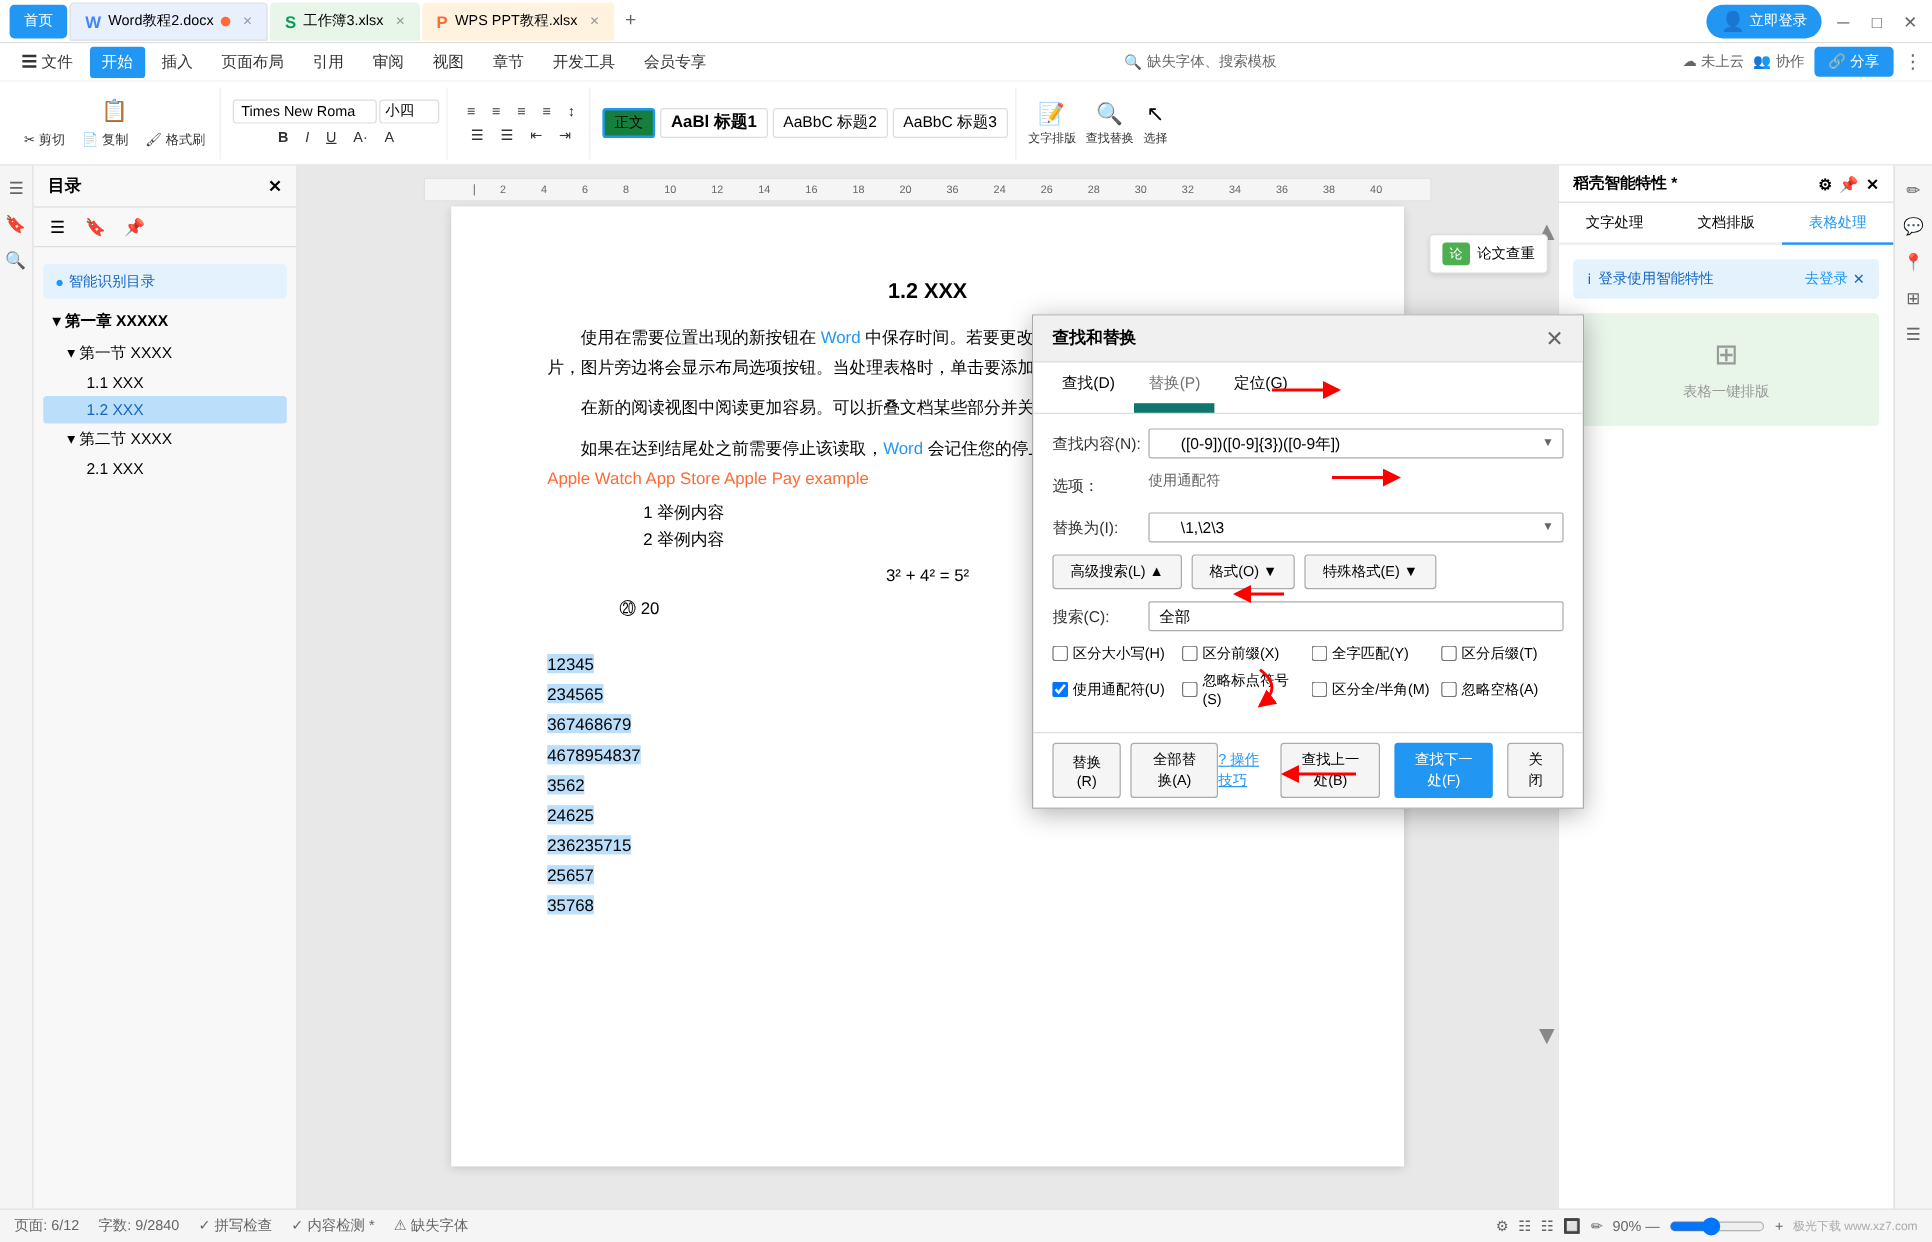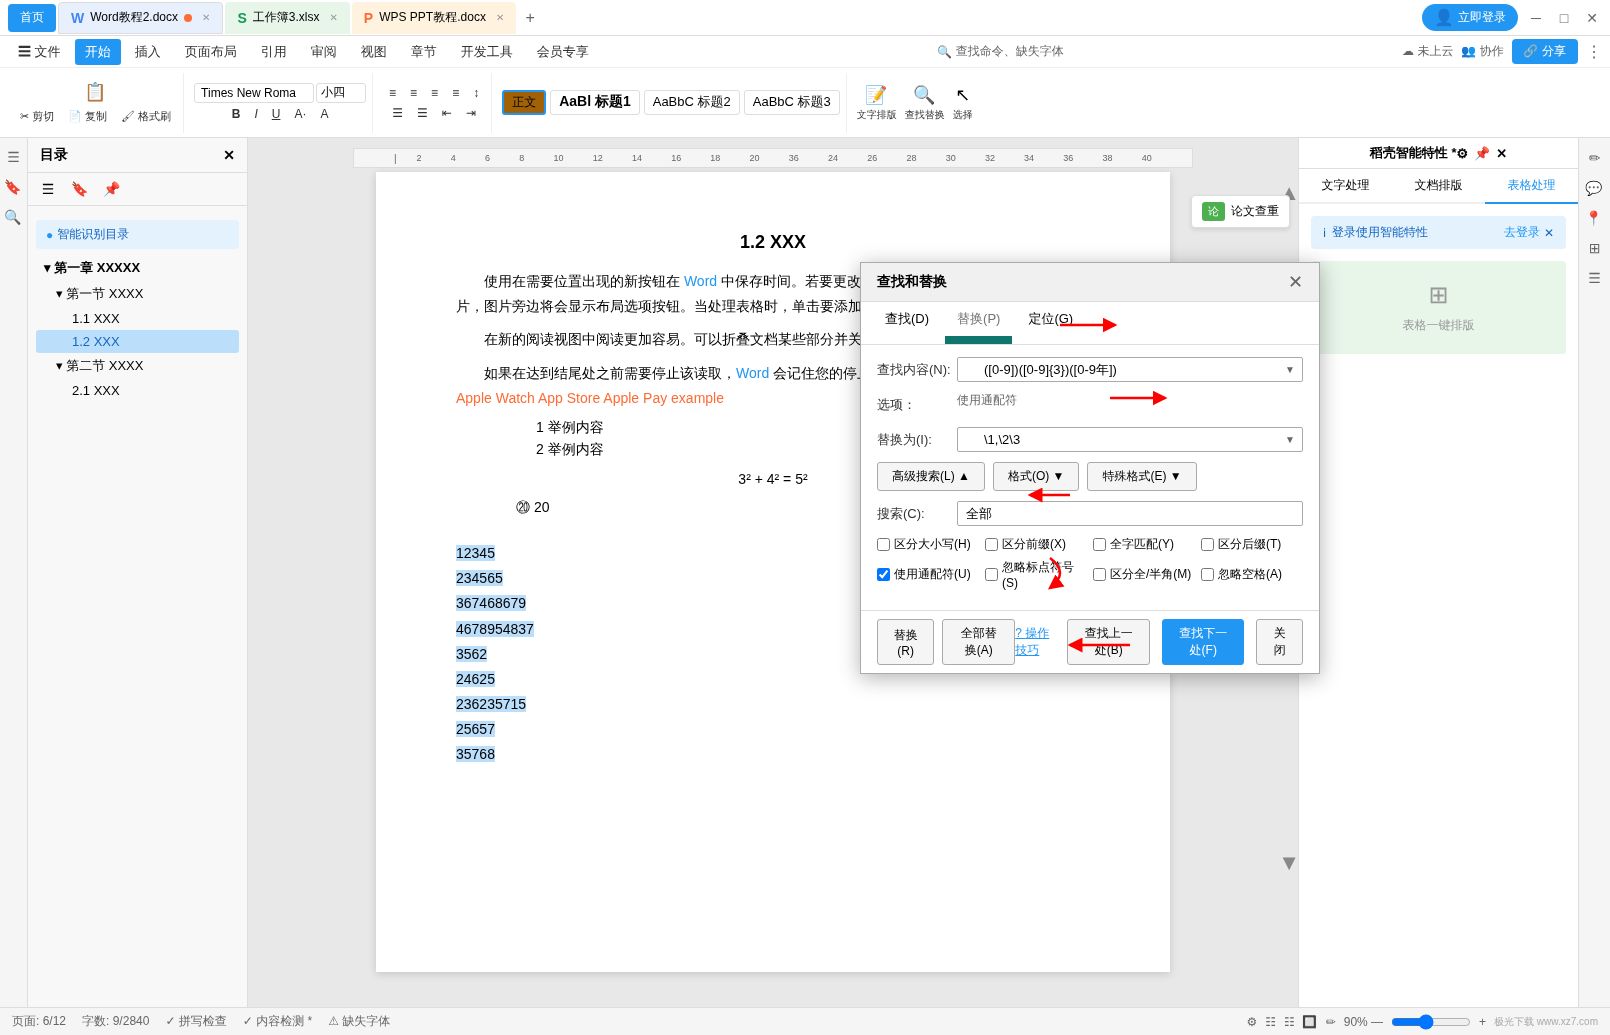--- a/index.html
+++ b/index.html
@@ -55,21 +55,21 @@
     .sidebar-icons { display: flex; flex-direction: column; width: 28px; background: #f5f5f5; border-right: 1px solid #ddd; align-items: center; padding-top: 8px; gap: 8px; }
     .sidebar-icon { width: 22px; height: 22px; display: flex; align-items: center; justify-content: center; cursor: pointer; font-size: 14px; color: #666; }
 
     
     .doc-area { flex: 1; background: #e8e8e8; overflow-y: auto; display: flex; flex-direction: column; align-items: center; padding: 10px; }
     .ruler { background: #f5f5f5; width: 100%; max-width: 840px; height: 20px; border: 1px solid #ddd; display: flex; align-items: center; padding: 0 40px; font-size: 10px; color: #666; margin-bottom: 4px; }
     .page { background: #fff; width: 794px; min-height: 800px; box-shadow: 0 2px 8px rgba(0,0,0,0.15); padding: 60px 80px; position: relative; }
 
     
     .right-panel { width: 280px; background: #fff; border-left: 1px solid #ddd; display: flex; flex-direction: column; }
-    .right-panel-header { display: flex; align-items: center; justify-content: center; padding: 6px 12px; border-bottom: 1px solid #ddd; font-size: 13px; font-weight: bold; }
+    .right-panel-header { display: flex; align-items: center; justify-content: space-between; padding: 6px 12px; border-bottom: 1px solid #ddd; font-size: 13px; font-weight: bold; }
     .right-panel-tabs { display: flex; border-bottom: 2px solid #eee; }
     .rp-tab { flex: 1; text-align: center; padding: 8px 4px; font-size: 12px; cursor: pointer; }
     .rp-tab.active { border-bottom: 2px solid #2196F3; color: #2196F3; margin-bottom: -2px; }
     .rp-content { padding: 12px; }
     .rp-info-box { background: #e3f2fd; border-radius: 4px; padding: 8px 12px; font-size: 12px; color: #1565c0; display: flex; align-items: center; justify-content: space-between; margin-bottom: 12px; }
     .rp-placeholder { background: #e8f5e9; border-radius: 4px; padding: 20px; text-align: center; color: #999; font-size: 12px; margin-top: 8px; }
     .right-side-icons { display: flex; flex-direction: column; width: 32px; background: #f5f5f5; border-left: 1px solid #ddd; align-items: center; padding-top: 8px; gap: 6px; }
     .rs-icon { width: 24px; height: 24px; display: flex; align-items: center; justify-content: center; cursor: pointer; font-size: 14px; color: #666; }
 
     
@@ -127,21 +127,21 @@
       <span class="tab-dot"></span>
       <span class="tab-close">✕</span>
     </div>
     <div class="tab excel">
       <span style="color:#0f9d58;font-weight:bold;font-size:14px">S</span>
       <span>工作簿3.xlsx</span>
       <span class="tab-close">✕</span>
     </div>
     <div class="tab ppt">
       <span style="color:#ff6b35;font-weight:bold;font-size:14px">P</span>
-      <span>WPS PPT教程.docx</span>
+      <span>WPS PPT教程.xlsx</span>
       <span class="tab-close">✕</span>
     </div>
     <div class="tab-add">+</div>
   </div>
   <div class="title-bar-right">
     <div class="register-btn">
       <span style="font-size:16px">👤</span>
       <span>立即登录</span>
     </div>
     <div class="win-btn">─</div>
@@ -156,21 +156,21 @@
   <div class="menu-item">插入</div>
   <div class="menu-item">页面布局</div>
   <div class="menu-item">引用</div>
   <div class="menu-item">审阅</div>
   <div class="menu-item">视图</div>
   <div class="menu-item">章节</div>
   <div class="menu-item">开发工具</div>
   <div class="menu-item">会员专享</div>
   <div class="menu-search">
     <span>🔍</span>
-    <span>查找命令、缺失字体</span>
+    <span>缺失字体、搜索模板</span>
   </div>
   <div style="margin-left:auto;display:flex;gap:8px;align-items:center;">
     <span style="font-size:12px;color:#666;">☁ 未上云</span>
     <span style="font-size:12px;color:#666;">👥 协作</span>
     <div style="background:#2196F3;color:white;padding:4px 12px;border-radius:4px;font-size:12px;cursor:pointer;">🔗 分享</div>
     <span style="font-size:16px;color:#666;">⋮</span>
   </div>
 </div>
 
 <div class="toolbar">
@@ -210,21 +210,21 @@
       <div class="tb-btn">☰</div>
       <div class="tb-btn">☰</div>
       <div class="tb-btn">⇤</div>
       <div class="tb-btn">⇥</div>
     </div>
   </div>
 
   <div class="toolbar-group" style="flex-direction:row;gap:4px;border-right:1px solid #eee;">
     <div style="display:flex;flex-direction:column;gap:4px;">
       <div style="display:flex;gap:4px;">
-        <div class="style-btn active" style="background:#a16207;">正文</div>
+        <div class="style-btn active" style="background:#15803d;">正文</div>
         <div class="style-btn" style="font-weight:bold;font-size:14px;">AaBl 标题1</div>
         <div class="style-btn" style="font-size:13px;">AaBbC 标题2</div>
         <div class="style-btn" style="font-size:13px;">AaBbC 标题3</div>
       </div>
     </div>
   </div>
 
   <div class="toolbar-group" style="flex-direction:row;gap:8px;">
     <div style="display:flex;flex-direction:column;align-items:center;gap:2px;cursor:pointer;">
       <span style="font-size:18px;">📝</span>

